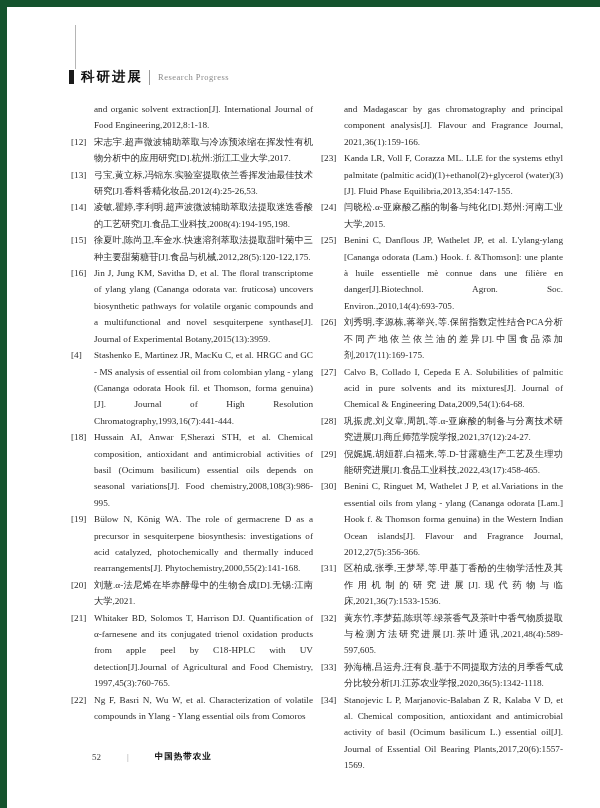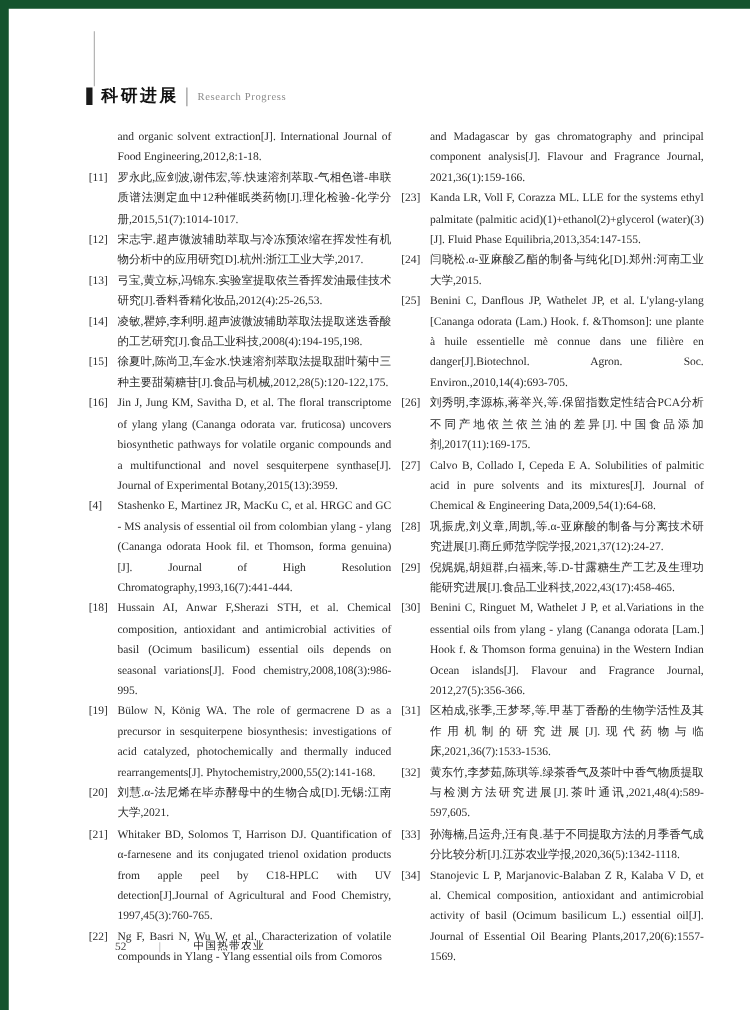--- a/index.html
+++ b/index.html
@@ -48,40 +48,39 @@
     color:#2b2b2b;
   }
   .ref .label { position:absolute; left:0; top:0; }
   .footer {
     position:absolute; left:85px; top:744px;
     display:flex; align-items:center; font-size:9px; color:#444444;gap:20px;
   }
   .fsep { color:#999999; margin:0 6px; font-size:9px; }
   .fjournal {
     font-family:"Liberation Sans","DejaVu Sans",sans-serif;
-    font-weight:normal; font-size:8.5px; color:#111111; letter-spacing:1px;
+    font-weight:bold; font-size:8.5px; color:#111111; letter-spacing:1px;
   }
 </style>
 </head>
 <body>
 
 <div class="page">
   <div class="top-rule"></div>
 
   <div class="header">
     <span class="hbar"></span>
     <span class="htitle">科研进展</span>
     <span class="hsep"></span>
     <span class="hsub">Research Progress</span>
   </div>
 
   <div class="columns">
     <div class="col">
         <div class="ref"><span class="">and organic solvent extraction[J]. International Journal of Food Engineering,2012,8:1-18.</span></div>
-        <div class="ref"><span class="label">[11]</span><span class="">罗永此,应剑波,谢伟宏,等.快速溶剂萃取-气相色谱-串联质谱法测定血中12种催眠类药物[J].理化检验-化学分册,2015,51(7):1014-1017.</span></div>
         <div class="ref"><span class="label">[12]</span><span class="">宋志宇.超声微波辅助萃取与冷冻预浓缩在挥发性有机物分析中的应用研究[D].杭州:浙江工业大学,2017.</span></div>
         <div class="ref"><span class="label">[13]</span><span class="">弓宝,黄立标,冯锦东.实验室提取依兰香挥发油最佳技术研究[J].香料香精化妆品,2012(4):25-26,53.</span></div>
         <div class="ref"><span class="label">[14]</span><span class="">凌敏,瞿婷,李利明.超声波微波辅助萃取法提取迷迭香酸的工艺研究[J].食品工业科技,2008(4):194-195,198.</span></div>
         <div class="ref"><span class="label">[15]</span><span class="">徐夏叶,陈尚卫,车金水.快速溶剂萃取法提取甜叶菊中三种主要甜菊糖苷[J].食品与机械,2012,28(5):120-122,175.</span></div>
         <div class="ref"><span class="label">[16]</span><span class="">Jin J, Jung KM, Savitha D, et al. The floral transcriptome of ylang ylang (Cananga odorata var. fruticosa) uncovers biosynthetic pathways for volatile organic compounds and a multifunctional and novel sesquiterpene synthase[J]. Journal of Experimental Botany,2015(13):3959.</span></div>
         <div class="ref"><span class="label">[4]</span><span class="">Stashenko E, Martinez JR, MacKu C, et al. HRGC and GC - MS analysis of essential oil from colombian ylang - ylang (Cananga odorata Hook fil. et Thomson, forma genuina)[J]. Journal of High Resolution Chromatography,1993,16(7):441-444.</span></div>
         <div class="ref"><span class="label">[18]</span><span class="">Hussain AI, Anwar F,Sherazi STH, et al. Chemical composition, antioxidant and antimicrobial activities of basil (Ocimum basilicum) essential oils depends on seasonal variations[J]. Food chemistry,2008,108(3):986-995.</span></div>
         <div class="ref"><span class="label">[19]</span><span class="">Bülow N, König WA. The role of germacrene D as a precursor in sesquiterpene biosynthesis: investigations of acid catalyzed, photochemically and thermally induced rearrangements[J]. Phytochemistry,2000,55(2):141-168.</span></div>
         <div class="ref"><span class="label">[20]</span><span class="">刘慧.α-法尼烯在毕赤酵母中的生物合成[D].无锡:江南大学,2021.</span></div>
         <div class="ref"><span class="label">[21]</span><span class="">Whitaker BD, Solomos T, Harrison DJ. Quantification of α-farnesene and its conjugated trienol oxidation products from apple peel by C18-HPLC with UV detection[J].Journal of Agricultural and Food Chemistry, 1997,45(3):760-765.</span></div>

